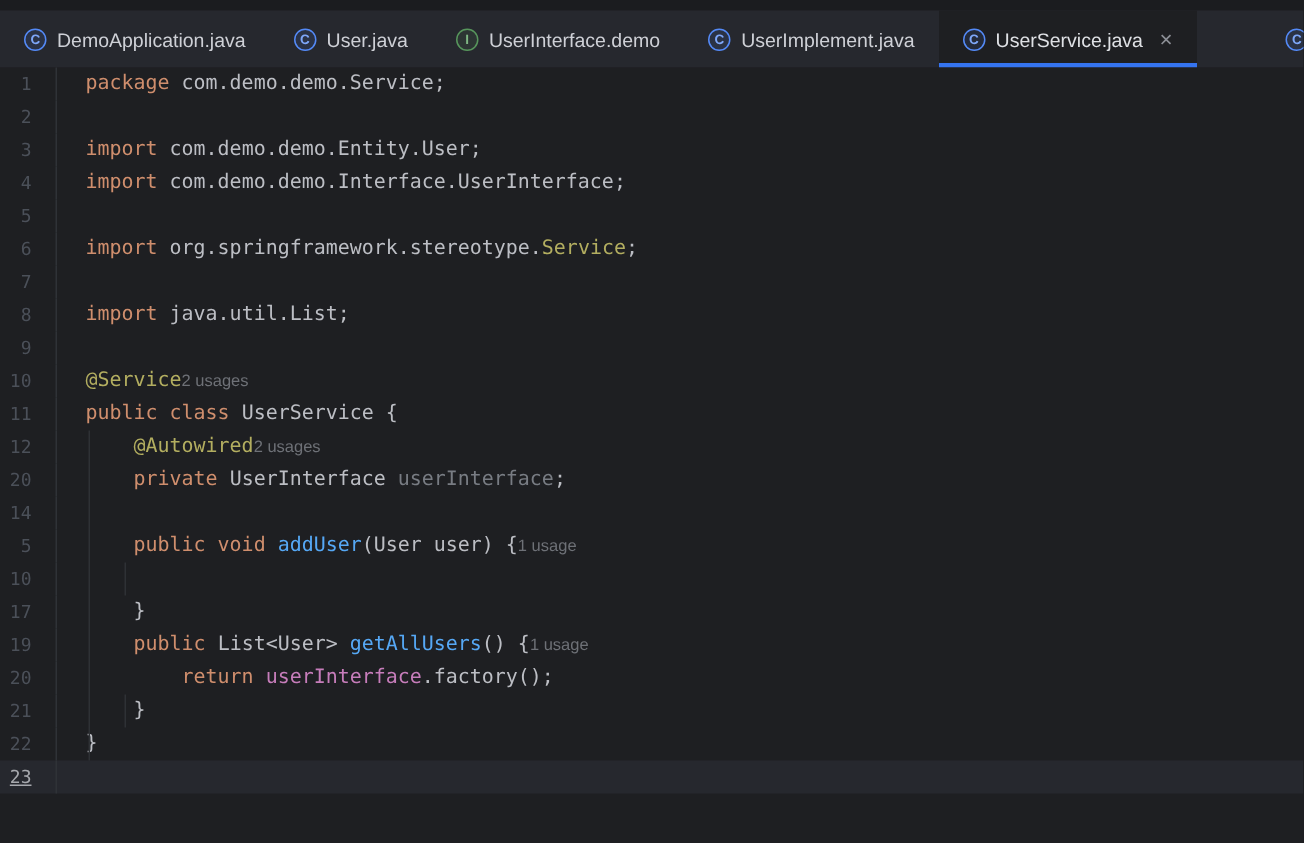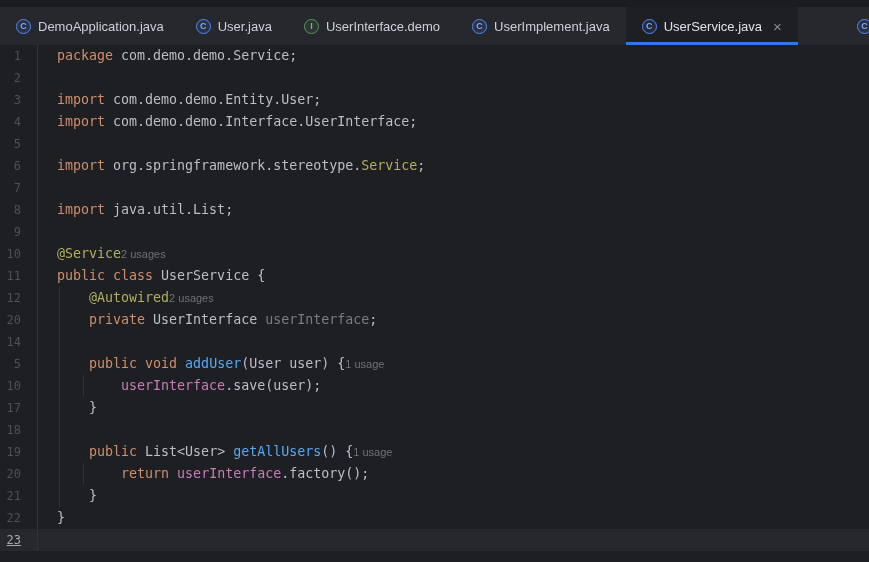--- a/index.html
+++ b/index.html
@@ -152,29 +152,24 @@
         <div class="code-line">
           <span class="ln">14</span>
           <span class="code"></span>
         </div>
         <div class="code-line">
           <span class="ln">5</span>
           <span class="code"><span class="s-pl">    </span><span class="s-kw">public void</span><span class="s-pl"> </span><span class="s-fn">addUser</span><span class="s-pl">(User user) {</span><span class="hint">1 usage</span></span>
         </div>
         <div class="code-line">
           <span class="ln">10</span>
-          <span class="code"><span class="s-pl">        </span><span class="s-fld">userInterface</span><span class="s-pl">.save(user);</span></span>
         </div>
         <div class="code-line">
           <span class="ln">17</span>
           <span class="code"><span class="s-pl">    }</span></span>
-        </div>
-        <div class="code-line">
-          <span class="ln">18</span>
-          <span class="code"></span>
         </div>
         <div class="code-line">
           <span class="ln">19</span>
           <span class="code"><span class="s-pl">    </span><span class="s-kw">public</span><span class="s-pl"> List&lt;User&gt; </span><span class="s-fn">getAllUsers</span><span class="s-pl">() {</span><span class="hint">1 usage</span></span>
         </div>
         <div class="code-line">
           <span class="ln">20</span>
           <span class="code"><span class="s-pl">        </span><span class="s-kw">return</span><span class="s-pl"> </span><span class="s-fld">userInterface</span><span class="s-pl">.factory();</span></span>
         </div>
         <div class="code-line">

